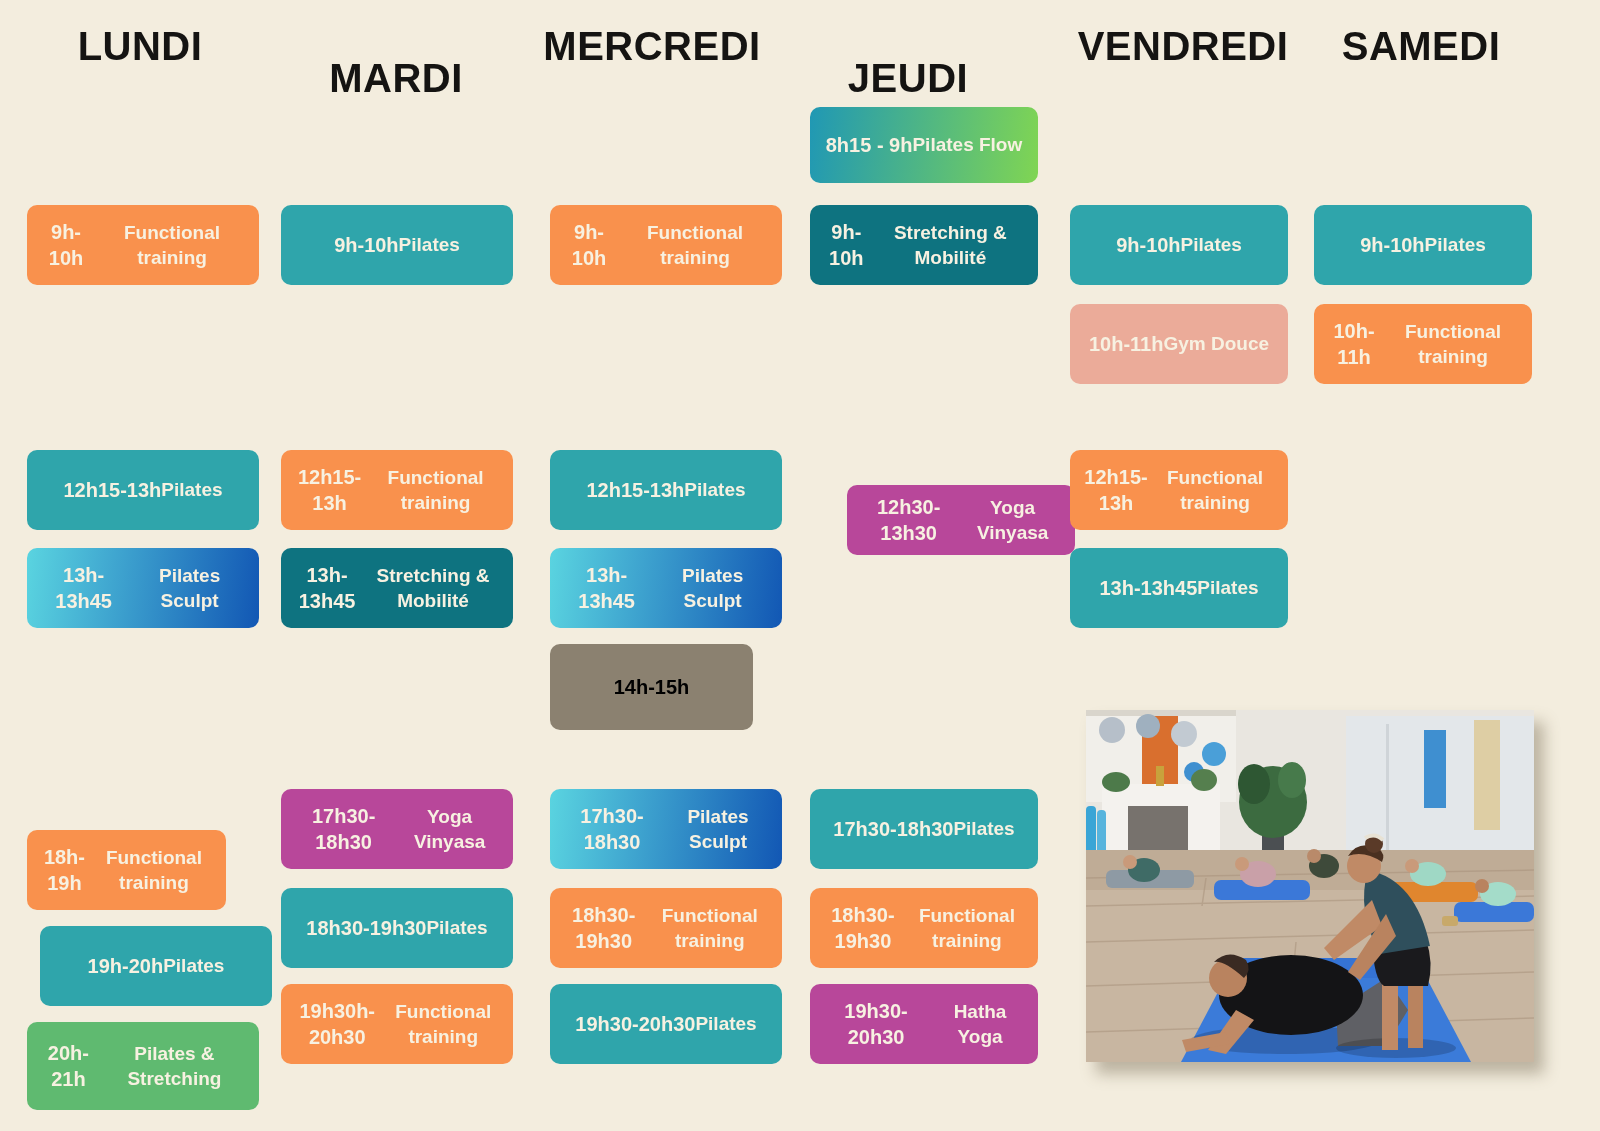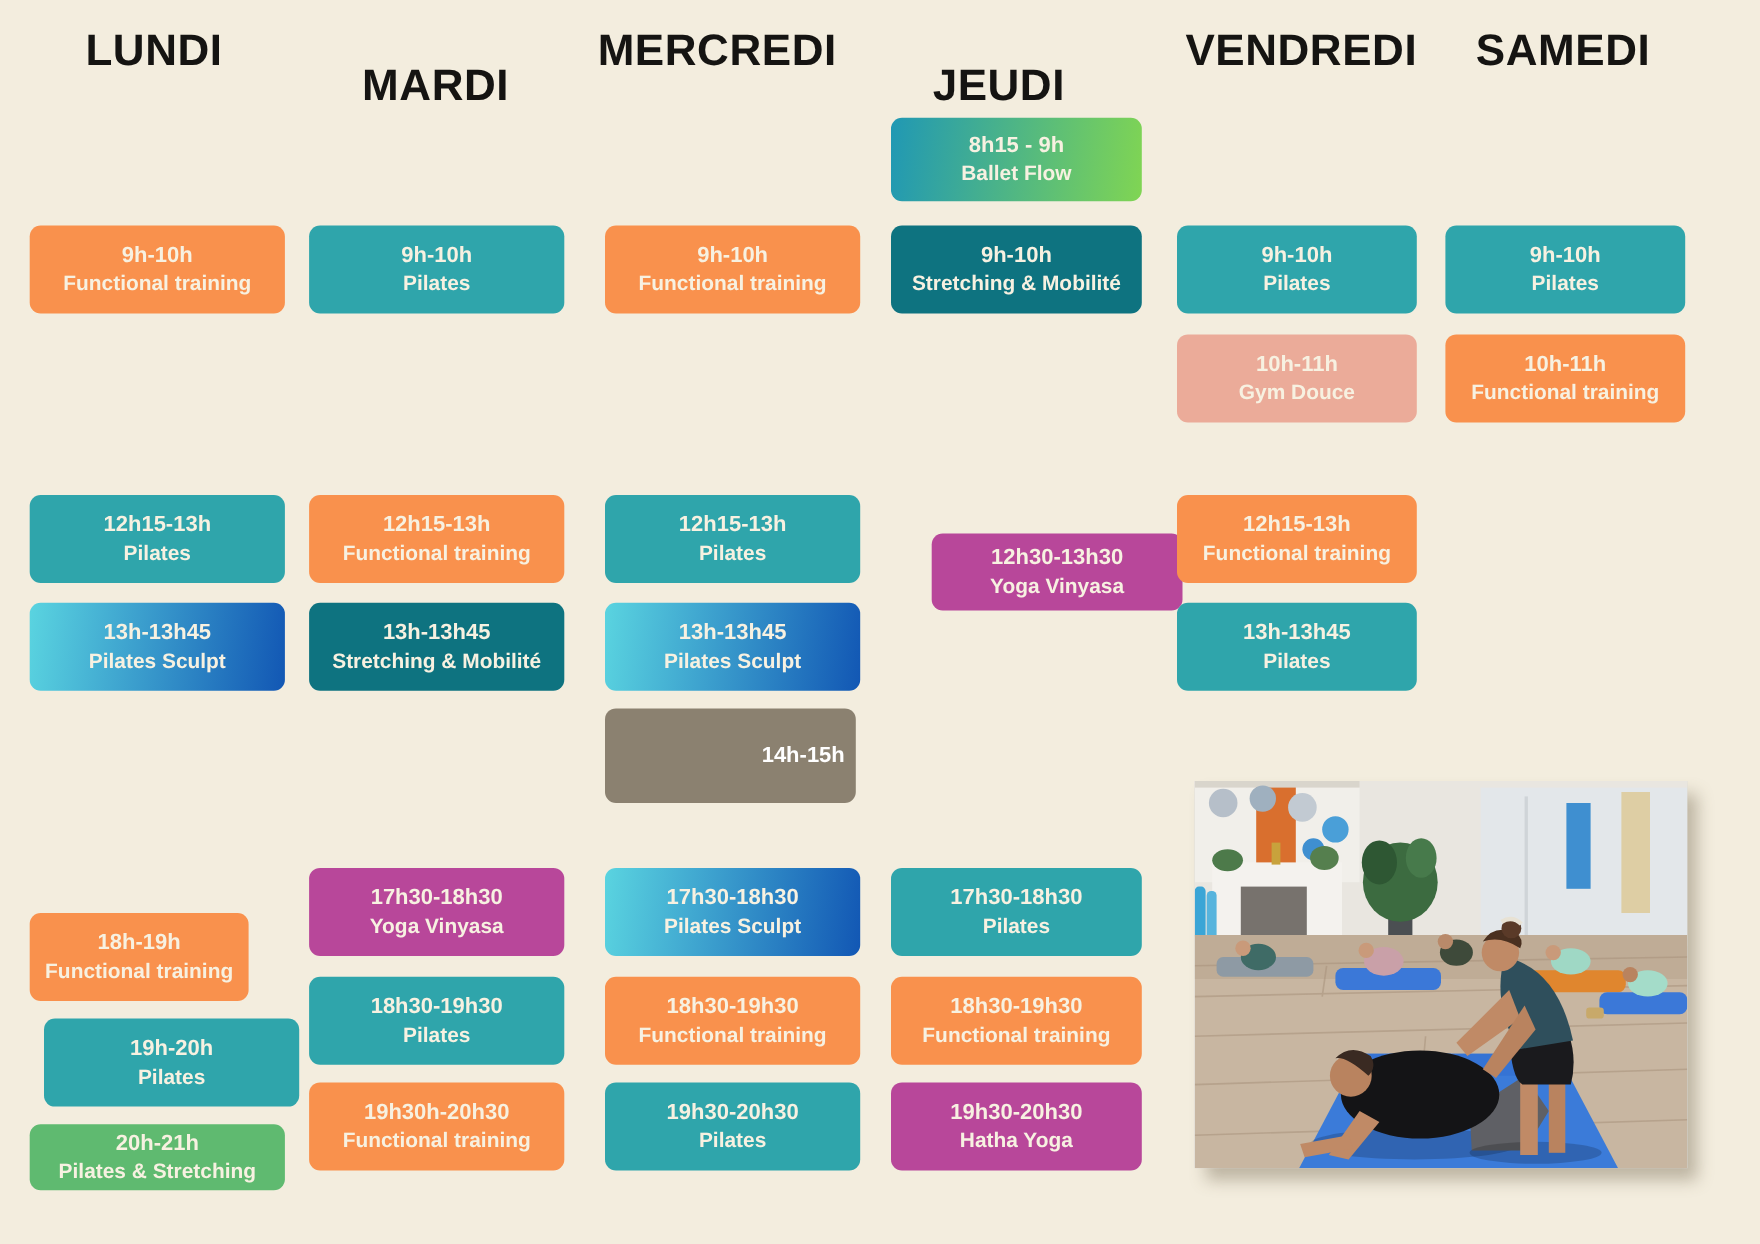--- a/index.html
+++ b/index.html
@@ -6,21 +6,21 @@
   .canvas{
     position:relative;width:1600px;height:1131px;background:#f3edde;
     font-family:"Liberation Sans",sans-serif;overflow:hidden;
   }
   .day-header{
     position:absolute;top:24px;width:320px;text-align:center;
     font-size:40px;font-weight:800;color:#151412;letter-spacing:.5px;
   }
   .block{
     position:absolute;border-radius:10px;color:#f7f1e1;
-    display:flex;flex-direction:column;align-items:center;justify-content:center;
+    display:flex;flex-direction:row;align-items:center;justify-content:center;
     text-align:center;box-sizing:border-box;padding:4px 10px;line-height:1.32;
   }
   .block .time{font-size:20px;font-weight:700;}
   .block .name{font-size:19px;font-weight:700;}
   .photo{
     position:absolute;left:1086px;top:710px;width:448px;height:352px;
     box-shadow:10px 12px 14px rgba(100,88,64,.38);
     background:#ddd;overflow:hidden;
   }
   .photo svg{display:block;width:100%;height:100%;}
@@ -44,21 +44,21 @@
         <span class="name">Pilates Sculpt</span>
       </div>
       <div class="block" style="left: 27px; width: 199px; top: 830px; height: 80px; background: rgb(249, 145, 77); color: rgb(247, 241, 225);">
         <span class="time">18h-19h</span>
         <span class="name">Functional training</span>
       </div>
       <div class="block" style="left: 40px; width: 232px; top: 926px; height: 80px; background: rgb(47, 165, 171); color: rgb(247, 241, 225);">
         <span class="time">19h-20h</span>
         <span class="name">Pilates</span>
       </div>
-      <div class="block" style="left: 27px; width: 232px; top: 1022px; height: 60px; background: rgb(95, 186, 112); color: rgb(247, 241, 225);">
+      <div class="block" style="left: 27px; width: 232px; top: 1022px; height: 88px; background: rgb(95, 186, 112); color: rgb(247, 241, 225);">
         <span class="time">20h-21h</span>
         <span class="name">Pilates &amp; Stretching</span>
       </div>
       <div class="day-header" style="left: 236px; margin-top: 32px;">MARDI</div>
       <div class="block" style="left: 281px; width: 232px; top: 205px; height: 80px; background: rgb(47, 165, 171); color: rgb(247, 241, 225);">
         <span class="time">9h-10h</span>
         <span class="name">Pilates</span>
       </div>
       <div class="block" style="left: 281px; width: 232px; top: 450px; height: 80px; background: rgb(249, 145, 77); color: rgb(247, 241, 225);">
         <span class="time">12h15-13h</span>
@@ -86,39 +86,39 @@
         <span class="name">Functional training</span>
       </div>
       <div class="block" style="left: 550px; width: 232px; top: 450px; height: 80px; background: rgb(47, 165, 171); color: rgb(247, 241, 225);">
         <span class="time">12h15-13h</span>
         <span class="name">Pilates</span>
       </div>
       <div class="block" style="left: 550px; width: 232px; top: 548px; height: 80px; background: linear-gradient(97deg, rgb(90, 212, 224) 0%, rgb(18, 87, 180) 100%); color: rgb(247, 241, 225);">
         <span class="time">13h-13h45</span>
         <span class="name">Pilates Sculpt</span>
       </div>
-      <div class="block" style="left: 550px; width: 228px; top: 644px; height: 86px; background: rgb(139, 129, 112); color: #ffffff; align-items: flex-end;">
+      <div class="block" style="left: 550px; width: 203px; top: 644px; height: 86px; background: rgb(139, 129, 112); color: #000000;">
         <span class="time">14h-15h</span>
       </div>
       <div class="block" style="left: 550px; width: 232px; top: 789px; height: 80px; background: linear-gradient(97deg, rgb(90, 212, 224) 0%, rgb(18, 87, 180) 100%); color: rgb(247, 241, 225);">
         <span class="time">17h30-18h30</span>
         <span class="name">Pilates Sculpt</span>
       </div>
       <div class="block" style="left: 550px; width: 232px; top: 888px; height: 80px; background: rgb(249, 145, 77); color: rgb(247, 241, 225);">
         <span class="time">18h30-19h30</span>
         <span class="name">Functional training</span>
       </div>
       <div class="block" style="left: 550px; width: 232px; top: 984px; height: 80px; background: rgb(47, 165, 171); color: rgb(247, 241, 225);">
         <span class="time">19h30-20h30</span>
         <span class="name">Pilates</span>
       </div>
       <div class="day-header" style="left: 748px; margin-top: 32px;">JEUDI</div>
       <div class="block" style="left: 810px; width: 228px; top: 107px; height: 76px; background: linear-gradient(97deg, rgb(32, 152, 180) 0%, rgb(128, 213, 83) 100%); color: rgb(247, 241, 225);">
         <span class="time">8h15 - 9h</span>
-        <span class="name">Ballet Flow</span>
+        <span class="name">Pilates Flow</span>
       </div>
       <div class="block" style="left: 810px; width: 228px; top: 205px; height: 80px; background: rgb(14, 115, 128); color: rgb(247, 241, 225);">
         <span class="time">9h-10h</span>
         <span class="name">Stretching &amp; Mobilité</span>
       </div>
       <div class="block" style="left: 847px; width: 228px; top: 485px; height: 70px; background: rgb(184, 71, 154); color: rgb(247, 241, 225);">
         <span class="time">12h30-13h30</span>
         <span class="name">Yoga Vinyasa</span>
       </div>
       <div class="block" style="left: 810px; width: 228px; top: 789px; height: 80px; background: rgb(47, 165, 171); color: rgb(247, 241, 225);">

